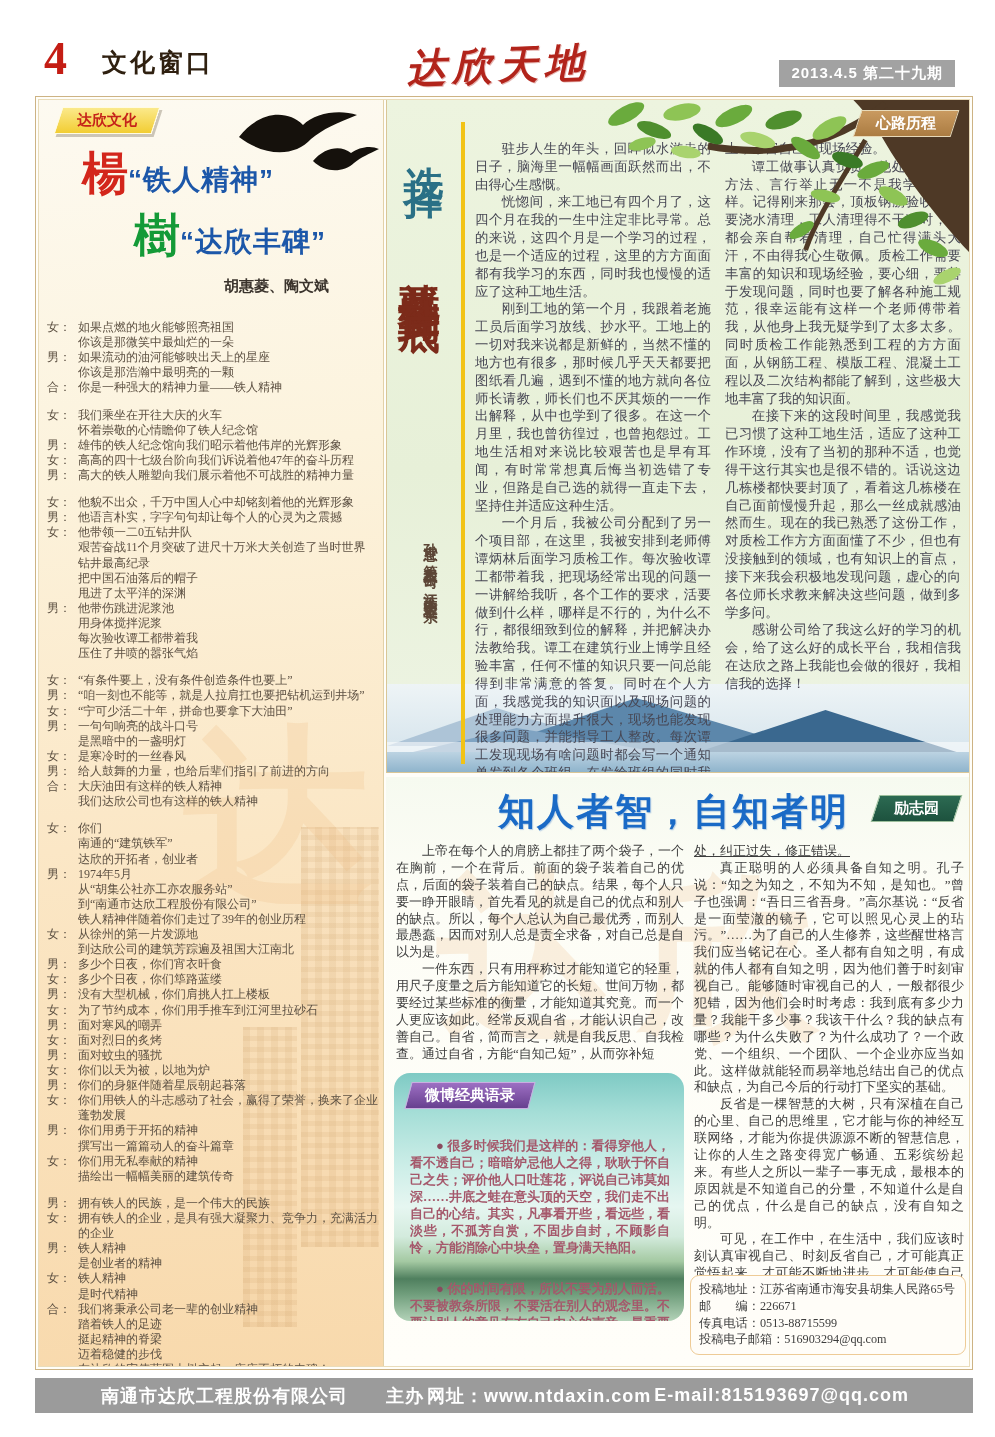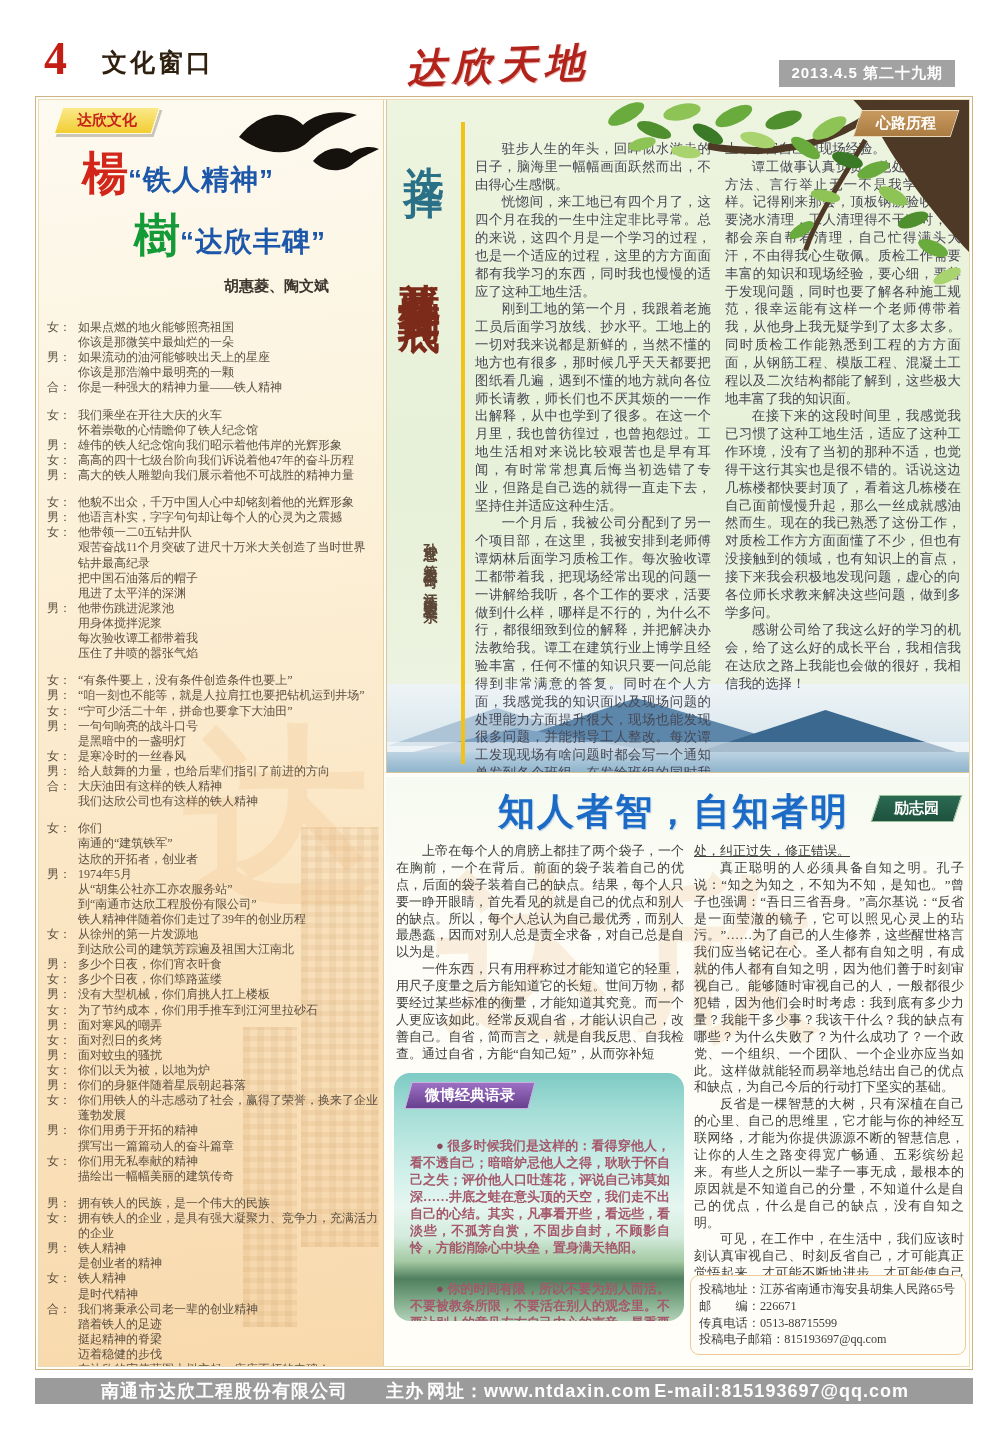--- a/index.html
+++ b/index.html
@@ -103,21 +103,21 @@
                 color:#a5586b; font-weight:bold; margin-bottom:3px;margin-top:24px; }
   .quote-item::before { content:"● "; color:#8a4a5e; }
 
   
   .contact-box { position:absolute; left:304px; top:498px; width:276px; min-height:70px;
                  border:1px solid #eecb96; border-radius:9px; background:#fffdf8;
                  padding:5px 8px 6px; z-index:2; }
   .contact-line { font-size:12.2px; line-height:1.38; color:#3c3c3c; white-space:nowrap; }
 
   
-  .footer-bar { position:absolute; left:35px; top:1378px; width:938px; height:26px; background:#9b9b9b;
+  .footer-bar { position:absolute; left:35px; top:1378px; width:938px; height:35px; background:#9b9b9b;
                 display:flex; align-items:center; justify-content:space-between; padding:0 64px 0 66px; }
   .footer-bar span { color:#fff; font:bold 18px "Liberation Sans",sans-serif; letter-spacing:1px; }
 </style>
 </head>
 <body>
 
 <div class="page">
 
   <div class="mast">
     <span class="pageno">4</span>
@@ -553,21 +553,21 @@
         <p class="quote-item">很多时候我们是这样的：看得穿他人，看不透自己；暗暗妒忌他人之得，耿耿于怀自己之失；评价他人口吐莲花，评说自己讳莫如深……井底之蛙在意头顶的天空，我们走不出自己的心结。其实，凡事看开些，看远些，看淡些，不孤芳自赏，不固步自封，不顾影自怜，方能消除心中块垒，置身满天艳阳。</p>
             <p class="quote-item">你的时间有限，所以不要为别人而活。不要被教条所限，不要活在别人的观念里。不要让别人的意见左右自己内心的声音。最重要的是，勇敢的去追随自己的心灵和直觉，只有自己的心灵和直觉才知道你自己的真实想法，其他一切都是次要。</p>
           </div>
       </div>
 
       <div class="contact-box">
 
       <div class="contact-line">投稿地址：江苏省南通市海安县胡集人民路65号</div>
           <div class="contact-line">邮　　编：226671</div>
           <div class="contact-line">传真电话：0513-88715599</div>
-          <div class="contact-line">投稿电子邮箱：815193697@qq.com</div>
+          <div class="contact-line">投稿电子邮箱：516903294@qq.com</div>
         </div>
     </section>
   </div>
 
   <div class="footer-bar">
     <span>南通市达欣工程股份有限公司　　主办</span>
     <span>网址：www.ntdaxin.com</span>
     <span>E-mail:815193697@qq.com</span>
   </div>
 </div>

